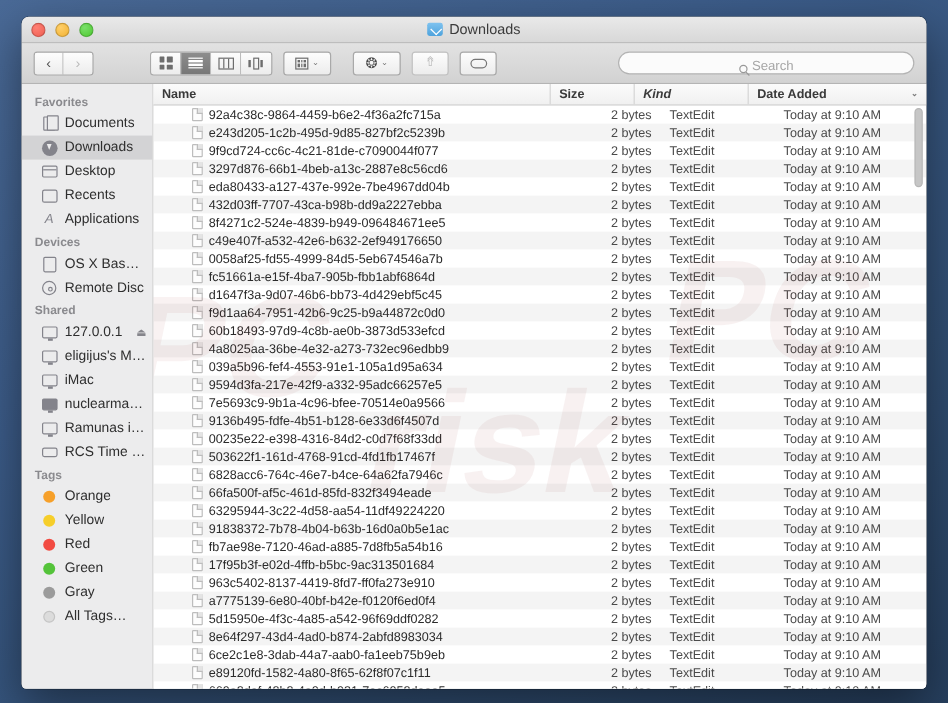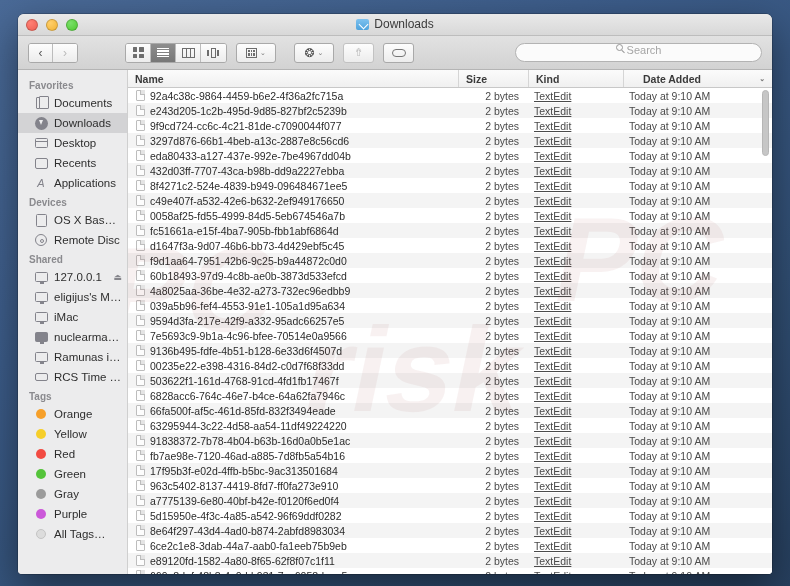--- a/index.html
+++ b/index.html
@@ -185,21 +185,21 @@
 
   .spacer { flex: 1; }
 
   .search {
     width: 247px;
     height: 19px;
     border: .5px solid #b3b3b3;
     border-radius: 10px;
     background: #fbfbfb;
     display: flex;
-    align-items: flex-start;
+    align-items: flex-end;
     justify-content: center;
     gap: 4px;
     font-size: 11px;
     color: #a6a6a6;
   }
   .search .mag {
     width: 7px; height: 7px;
     border: 1.2px solid #989898;
     border-radius: 50%;
     position: relative;
@@ -374,41 +374,41 @@
     display: flex;
     align-items: center;
     font-size: 10.5px;
     font-weight: bold;
     color: #3a3a3a;
     flex: none;
   }
   .ch { padding-left: 7px; border-right: .5px solid #d5d5d5; height: 100%; display: flex; align-items: center; }
   .ch.name { width: 331px; }
   .ch.size { width: 70px; }
-  .ch.kind { width: 95px; }
-  .ch.date { flex: 1; border-right: none; justify-content: space-between; padding-right: 7px; margin-left: 12px; }
+  .ch.kind { width: 95px; font-style: italic; }
+  .ch.date { flex: 1; border-right: none; justify-content: space-between; padding-right: 7px; }
 
   .rows {
     flex: 1;
     overflow: hidden;
     position: relative;
   }
   .row {
     height: 15px;
     display: flex;
     align-items: center;
     font-size: 10.5px;
     color: #2b2b2b;
   }
   .row:nth-child(even) { background: #f4f4f4; }
   .row:nth-child(odd)  { background: #ffffff; }
 
-  .c-name { width: 331px; display: flex; align-items: center; gap: 5px; padding-left: 8px; overflow: hidden; }
+  .c-name { width: 331px; display: flex; align-items: center; gap: 5px; padding-left: 8px; overflow: hidden; margin-left: 24px; }
   .c-size { width: 70px; text-align: right; padding-right: 10px; color: #4a4a4a; }
-  .c-kind { width: 95px; padding-left: 5px; color: #4a4a4a; text-decoration: underline; }
+  .c-kind { width: 95px; padding-left: 5px; color: #4a4a4a; }
   .c-date { flex: 1; padding-left: 5px; color: #4a4a4a; }
 
   .file-ico {
     width: 9px; height: 11px;
     flex: none;
     background: #fdfdfd;
     border: .7px solid #bdbdbd;
     border-radius: 1px;
     position: relative;
   }
@@ -659,26 +659,20 @@
           <span class="sb-label">Green</span>
         </div>
         <div class="sb-item">
           <span class="sb-ico">
             <span class="dot" style="background:#9b9b9b"></span>
           </span>
           <span class="sb-label">Gray</span>
         </div>
         <div class="sb-item">
           <span class="sb-ico">
-            <span class="dot" style="background:#cb58d9"></span>
-          </span>
-          <span class="sb-label">Purple</span>
-        </div>
-        <div class="sb-item">
-          <span class="sb-ico">
             <span class="dot hollow"></span>
           </span>
           <span class="sb-label">All Tags…</span>
         </div>
       </div>
 
     <div class="filearea">
 
       <div class="colhead">
         <div class="ch name">Name</div>

